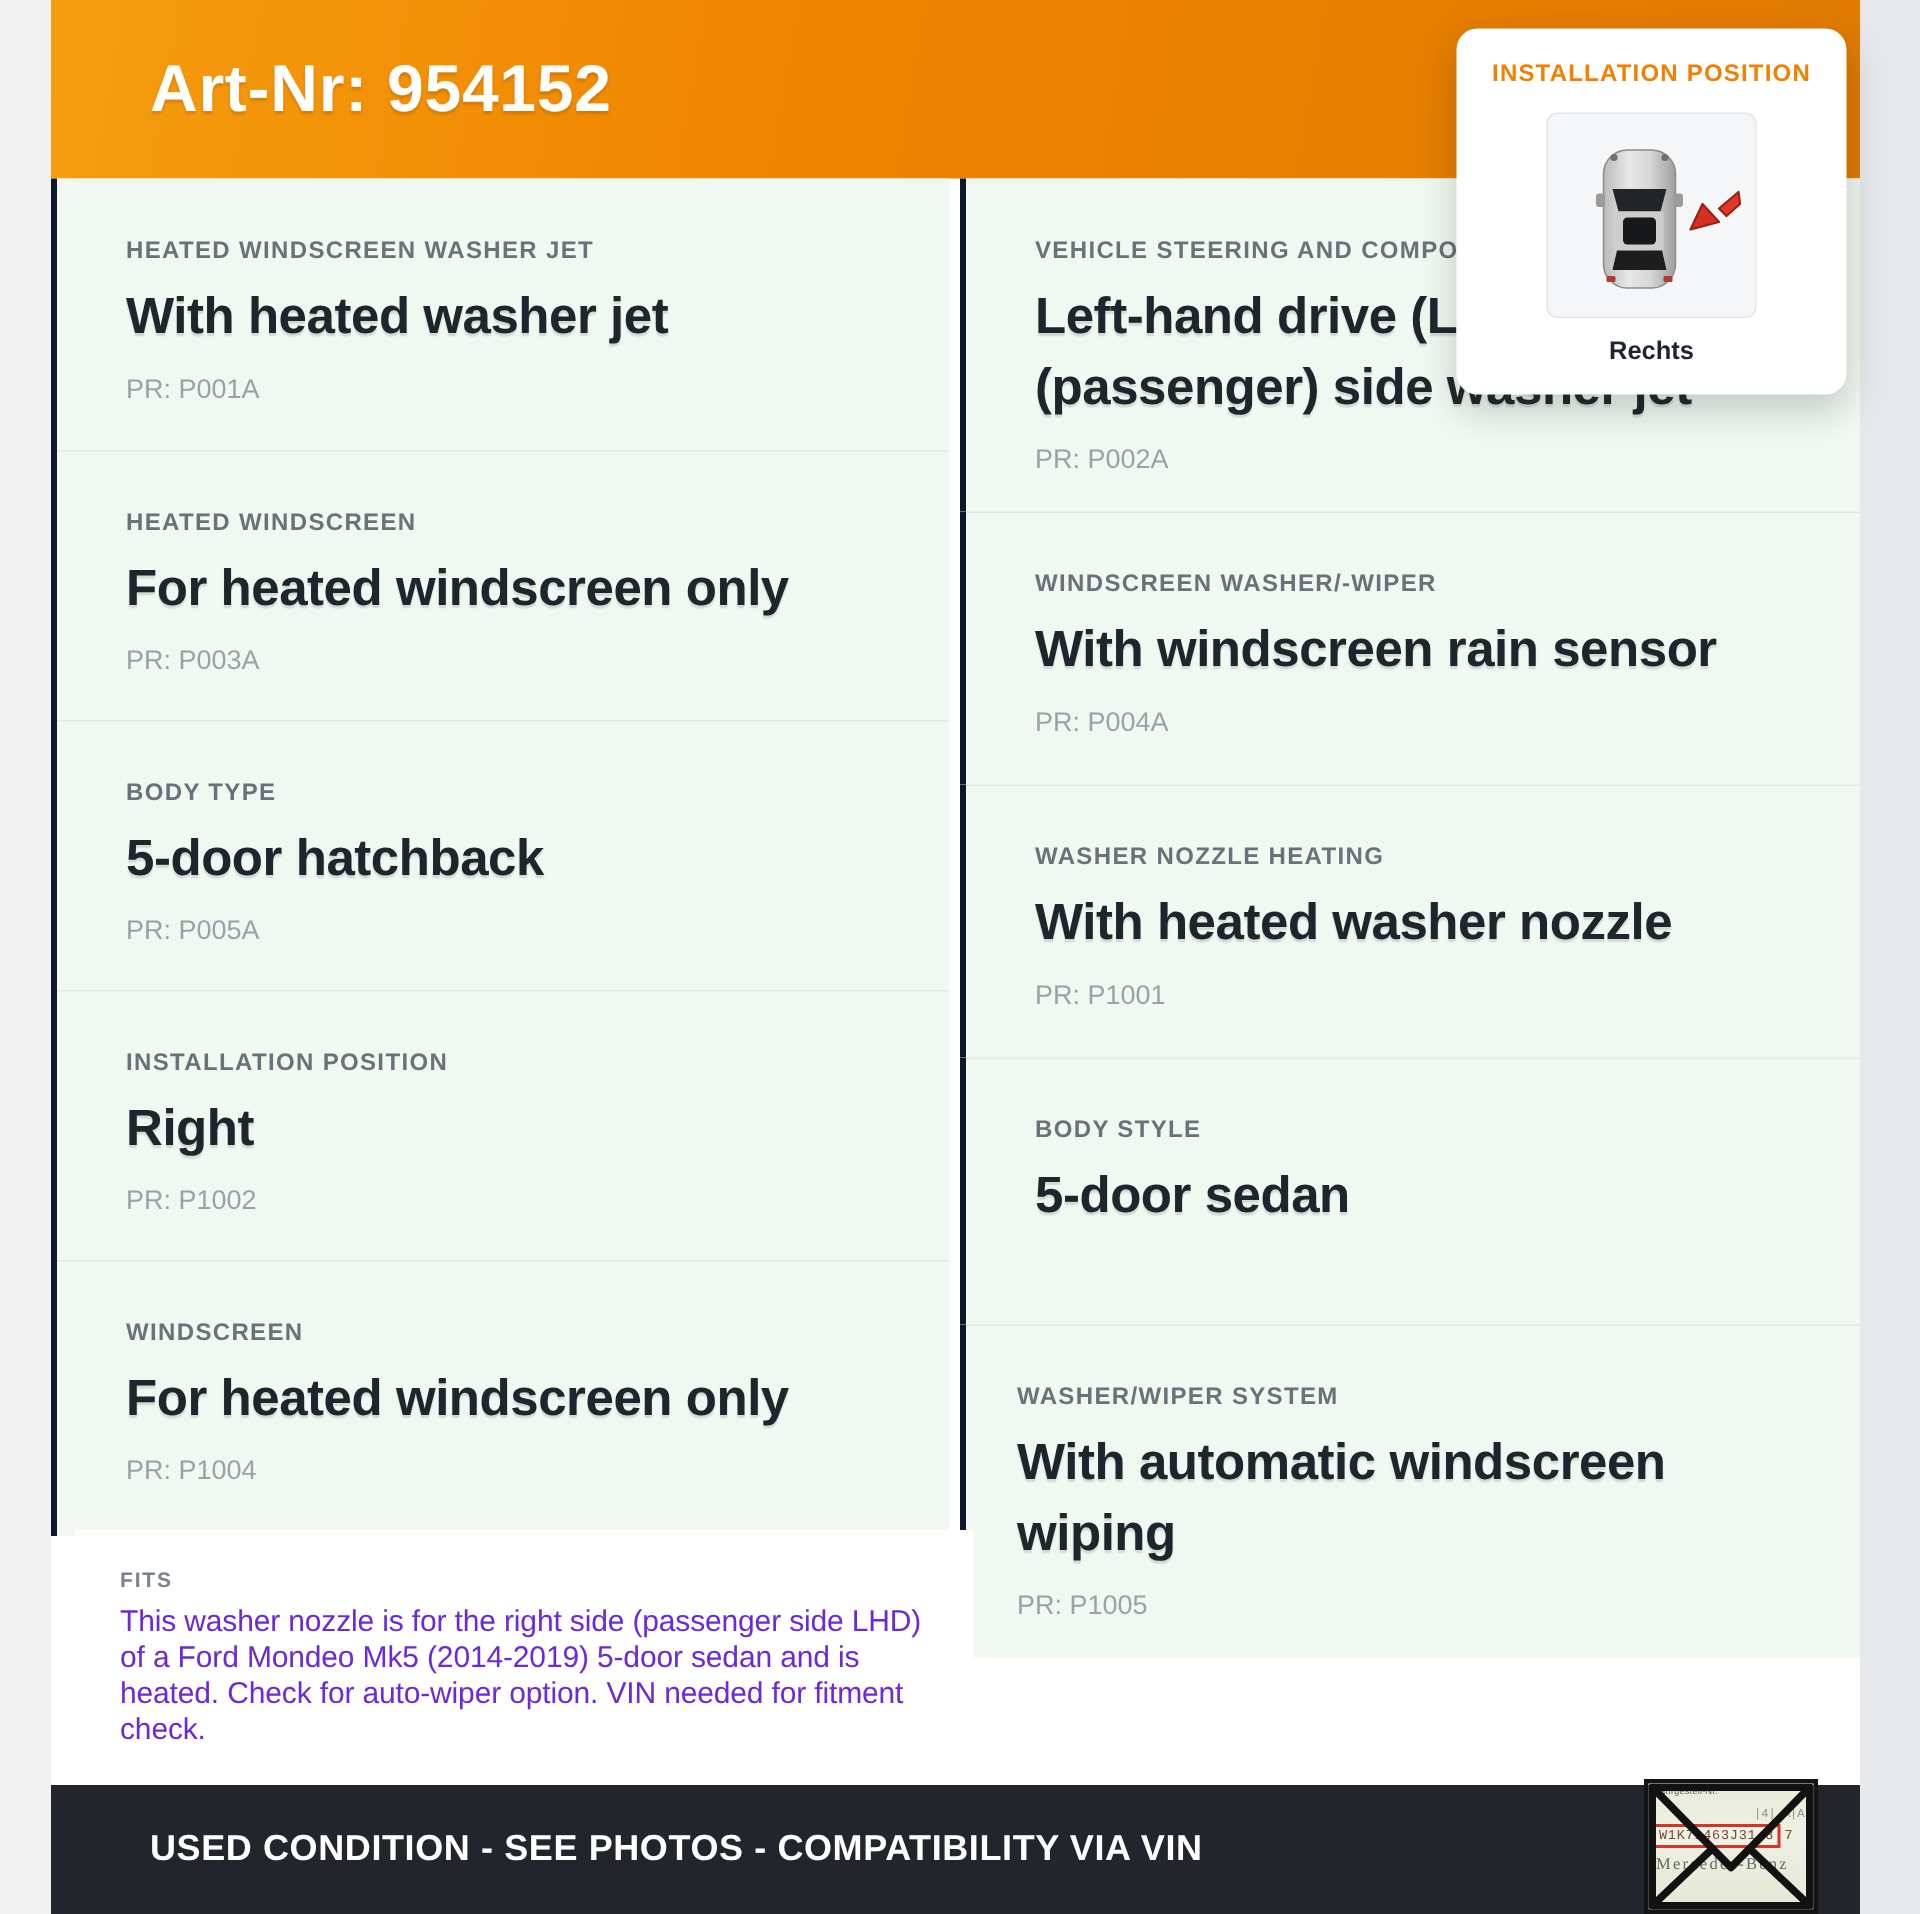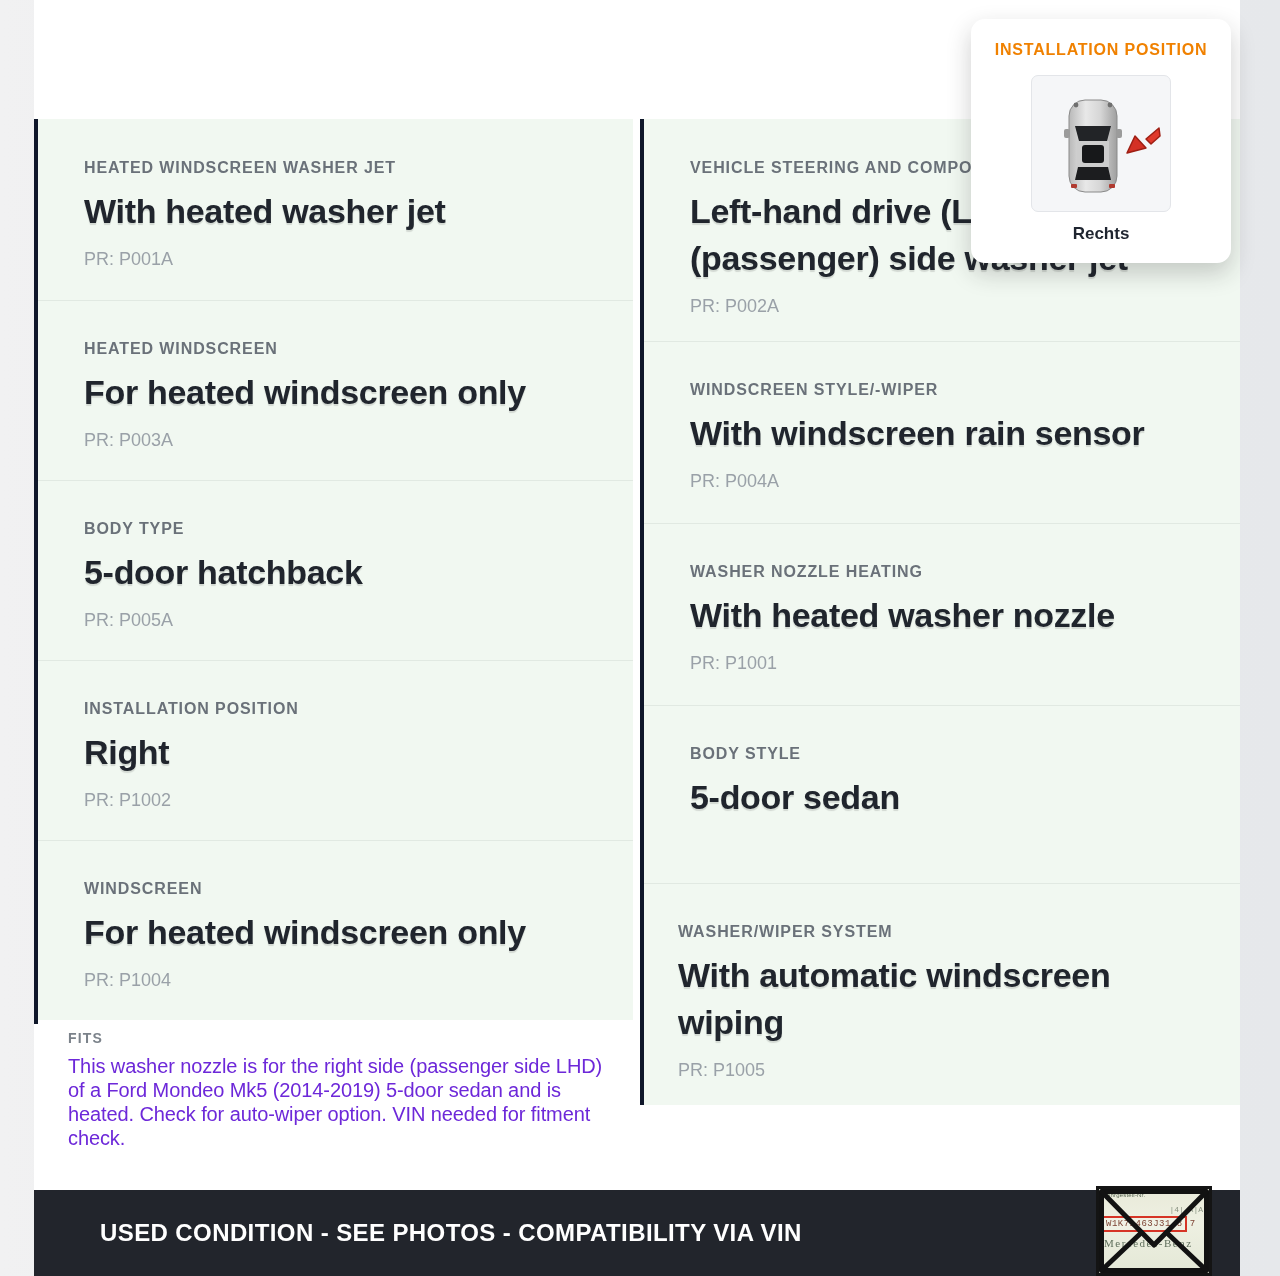--- a/index.html
+++ b/index.html
@@ -39,22 +39,22 @@
     font-size:16px;font-weight:bold;color:#6a7179;letter-spacing:0.9px;
   }
   .attr-value{
     font-size:34px;font-weight:bold;color:#20252d;margin-top:11px;line-height:47px;
     white-space:pre-line;letter-spacing:-0.3px;
     text-shadow:0 2px 1px rgba(30,30,30,0.14);
   }
   .attr-pr{font-size:18px;color:#9aa1a8;margin-top:14px;}
   
   .fits-card{
-    position:absolute;left:4px;top:901px;width:599px;height:168px;
-    box-sizing:border-box;background:#ffffff;padding:10px 28px 0 30px;
+    position:absolute;left:16px;top:901px;width:599px;height:168px;
+    box-sizing:border-box;background:#ffffff;padding:25px 28px 0 30px;
   }
   
   .fits-label{font-size:14px;font-weight:bold;color:#7b828a;letter-spacing:1.2px;}
   .fits-text{
     font-size:20px;color:#6d28d9;margin-top:8px;line-height:24px;
     letter-spacing:-0.1px;font-weight:400;
   }
   
   .overlay-card{
     position:absolute;left:937px;top:19px;width:260px;height:244px;
@@ -99,20 +99,23 @@
     position:absolute;left:5px;top:48px;font-family:"Liberation Serif",serif;
     font-size:11px;color:#5f6f5c;letter-spacing:1.5px;
   }
   .envelope-svg{position:absolute;left:0;top:0;}
 </style>
 </head>
 <body>
 
 <div class="page">
 
+  <div class="header">
+    <div class="header-title">Art-Nr: 954152</div>
+  </div>
 
   <div class="columns">
     <div class="col col-left" id="col-left">
         <div class="card" style="height: 181px;">
           <div class="attr-label">HEATED WINDSCREEN WASHER JET</div>
           <div class="attr-value">With heated washer jet</div>
           <div class="attr-pr">PR: P001A</div>
         </div>
         <div class="card sep" style="height: 180px;">
           <div class="attr-label">HEATED WINDSCREEN</div>
@@ -136,21 +139,21 @@
         </div>
       </div>
     <div class="col col-right" id="col-right">
         <div class="card" style="height: 222px;">
           <div class="attr-label">VEHICLE STEERING AND COMPONENT POSITION</div>
           <div class="attr-value">Left-hand drive (LHD) right
 (passenger) side washer jet</div>
           <div class="attr-pr">PR: P002A</div>
         </div>
         <div class="card sep" style="height: 182px;">
-          <div class="attr-label">WINDSCREEN STYLE/-WIPER</div>
+          <div class="attr-label">WINDSCREEN WASHER/-WIPER</div>
           <div class="attr-value">With windscreen rain sensor</div>
           <div class="attr-pr">PR: P004A</div>
         </div>
         <div class="card sep" style="height: 182px;">
           <div class="attr-label">WASHER NOZZLE HEATING</div>
           <div class="attr-value">With heated washer nozzle</div>
           <div class="attr-pr">PR: P1001</div>
         </div>
         <div class="card sep" style="height: 178px;">
           <div class="attr-label">BODY STYLE</div>

